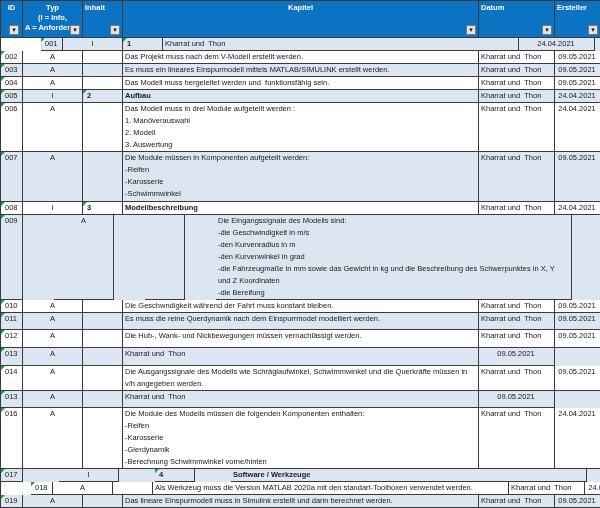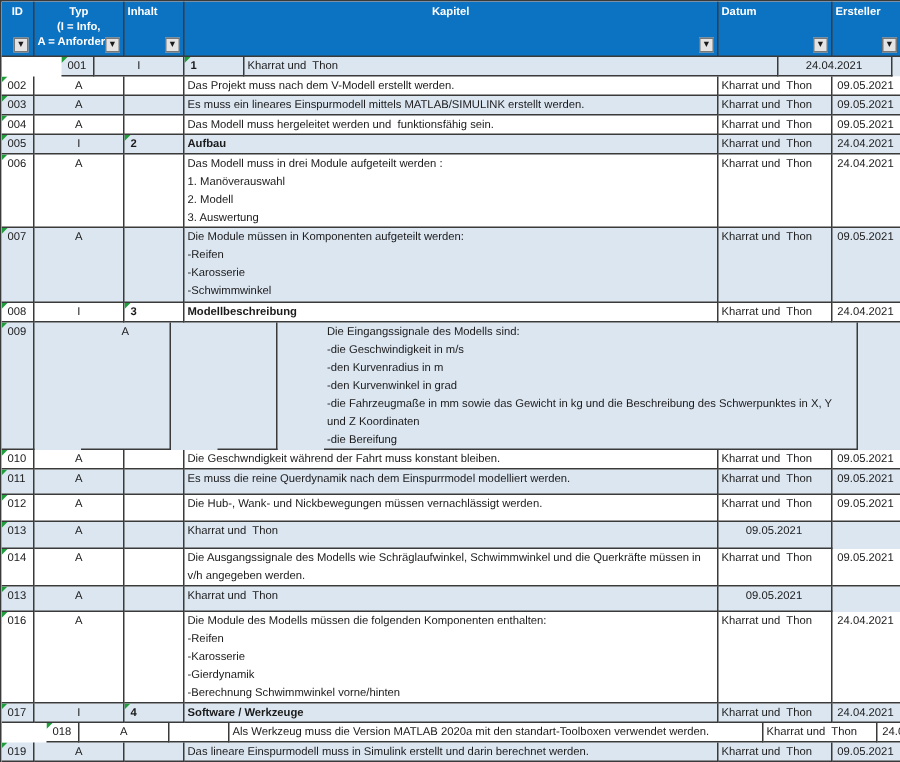--- a/index.html
+++ b/index.html
@@ -228,21 +228,21 @@
     <div class="cell cell-kapitel"><span class="val"></span></div>
     <div class="cell cell-inhalt">Die Module des Modells müssen die folgenden Komponenten enthalten:
 -Reifen
 -Karosserie
 -Gierdynamik
 -Berechnung Schwimmwinkel vorne/hinten</div>
     <div class="cell cell-ersteller">Kharrat und  Thon</div>
     <div class="cell cell-datum">24.04.2021</div>
   </div>
 
-  <div class="row bold" style="background: var(--row-tint); min-height: 12px;">
+  <div class="row bold" style="background: var(--row-tint); min-height: 12px; gap: 36px;">
     <div class="cell cell-id"><span class="flag"></span><span class="val">017</span></div>
     <div class="cell cell-typ"><span class="val">I</span></div>
     <div class="cell cell-kapitel"><span class="flag"></span><span class="val">4</span></div>
     <div class="cell cell-inhalt">Software / Werkzeuge</div>
     <div class="cell cell-ersteller">Kharrat und  Thon</div>
     <div class="cell cell-datum">24.04.2021</div>
   </div>
 
   <div class="row" style="background: var(--row-white); min-height: 13px; margin-left: 30px;">
     <div class="cell cell-id"><span class="flag"></span><span class="val">018</span></div>

